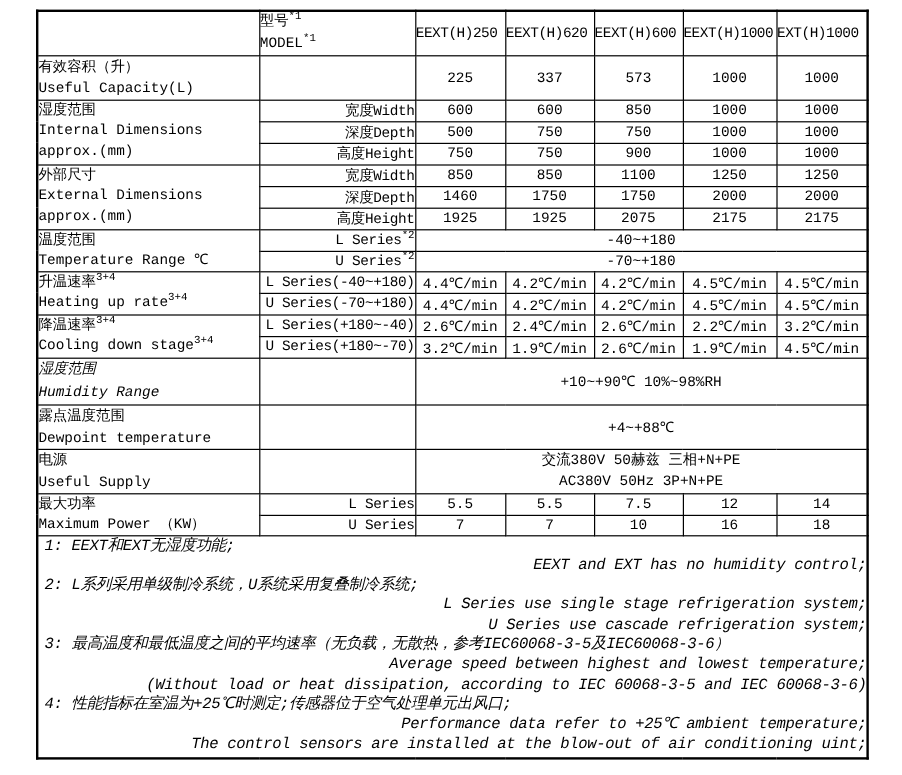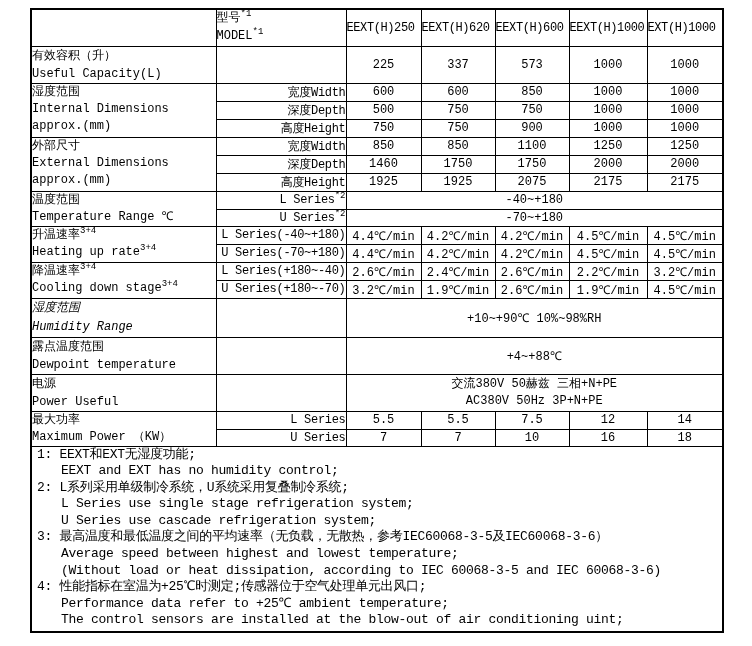--- a/index.html
+++ b/index.html
@@ -9,23 +9,23 @@
              border:2px solid #000;background:#fff;}
   table.spec td{border:1px solid #000;font-family:"Liberation Mono","DejaVu Sans Mono",monospace;
                 font-size:12px;color:#000;padding:0;overflow:hidden;white-space:nowrap;}
   td.lab{text-align:left;vertical-align:top;padding:1px 1px 0 3px;line-height:17px;white-space:nowrap;}
   td.lab.tall2{line-height:18px;}
   td.lab.spread{line-height:19px;font-style:italic;}
   td.hdr{text-align:left;vertical-align:top;padding:1px 1px 0 3px;line-height:17.5px;}
   td.sub{text-align:right;padding:0 1px 0 2px;letter-spacing:-0.3px;}
   td.val{text-align:center;}
   td.model{text-align:left;letter-spacing:-0.4px;}
-  td.notes{vertical-align:top;text-align:left;padding:3px 0 0 0;white-space:nowrap;}
+  td.notes{vertical-align:top;text-align:left;padding:3px 0 0 0;white-space:nowrap;font-style:italic;}
   .note-line{font-size:13px;line-height:16.6px;letter-spacing:-0.3px;padding-left:5px;}
-  .note-line.indent{padding-left:29px;}
+  .note-line.indent{padding-left:29px;text-align:right;}
   sup{font-size:9px;line-height:0;vertical-align:super;letter-spacing:0;}
   .pline{line-height:17px;}
 </style>
 </head>
 <body>
 
 <div id="screen">
   <table class="spec">
     <colgroup>
       <col style="width:185px">
@@ -193,21 +193,21 @@
         <div>露点温度范围</div>
         <div>Dewpoint temperature</div>
       </td>
       <td class="sub"></td>
       <td class="val" colspan="5">+4~+88℃</td>
     </tr>
 
     <tr style="height:35px">
       <td class="lab tall2">
         <div>电源</div>
-        <div>Power Useful</div>
+        <div>Useful Supply</div>
       </td>
       <td class="sub"></td>
       <td class="val" colspan="5">
         <div class="pline">交流380V 50赫兹 三相+N+PE</div>
         <div class="pline">AC380V 50Hz 3P+N+PE</div>
       </td>
     </tr>
 
     <tr style="height:18px">
       <td class="lab" rowspan="2">

